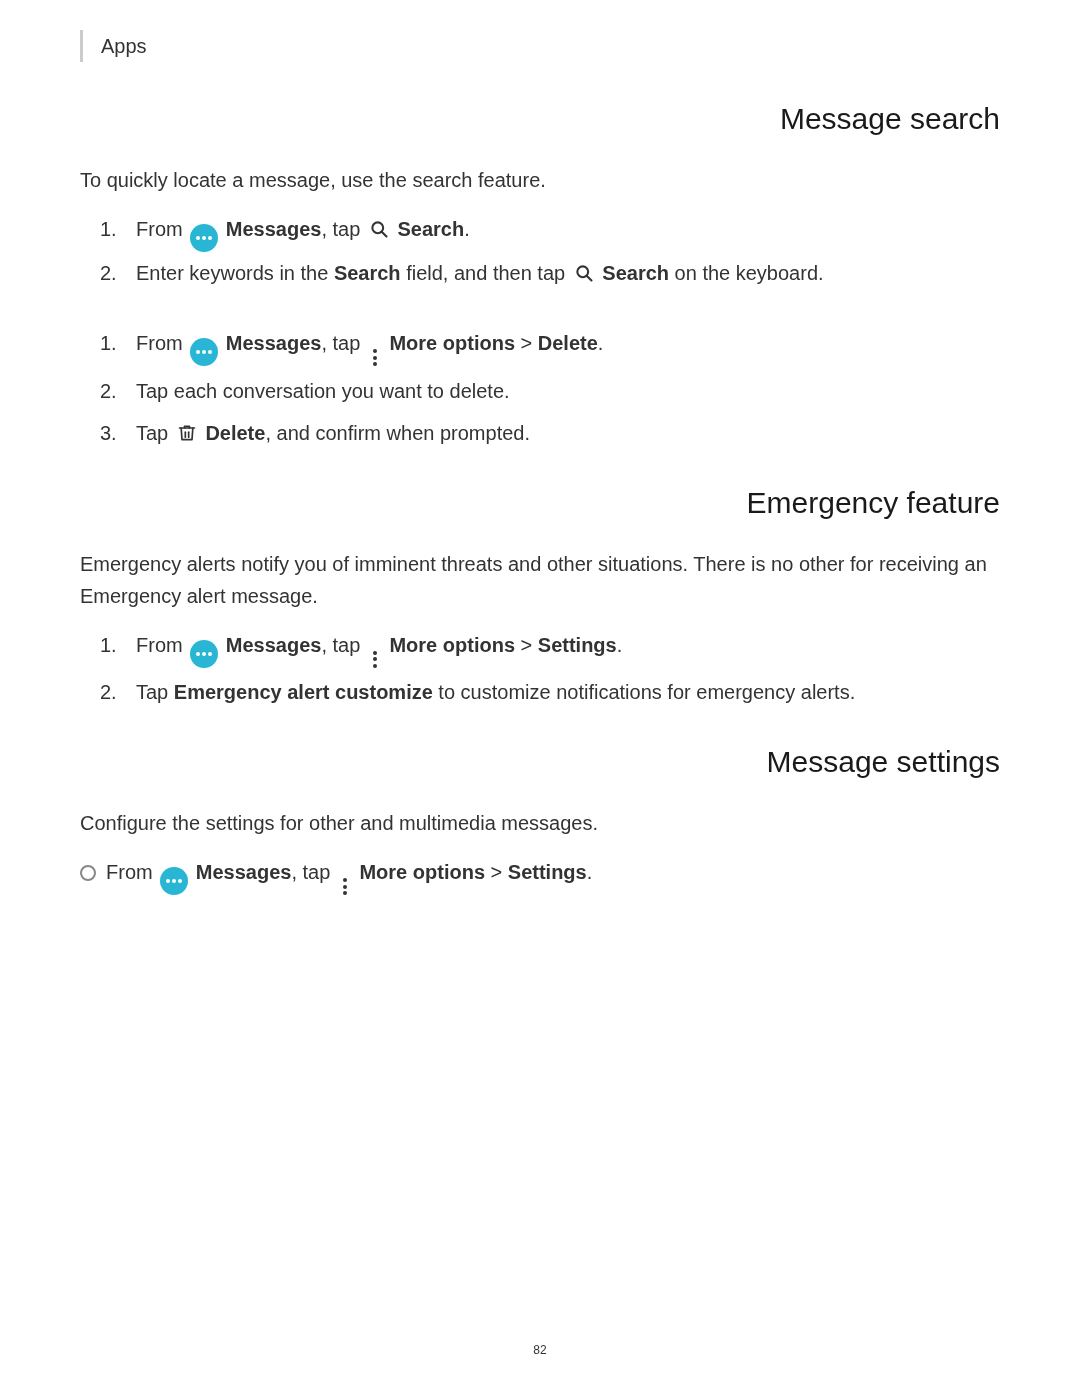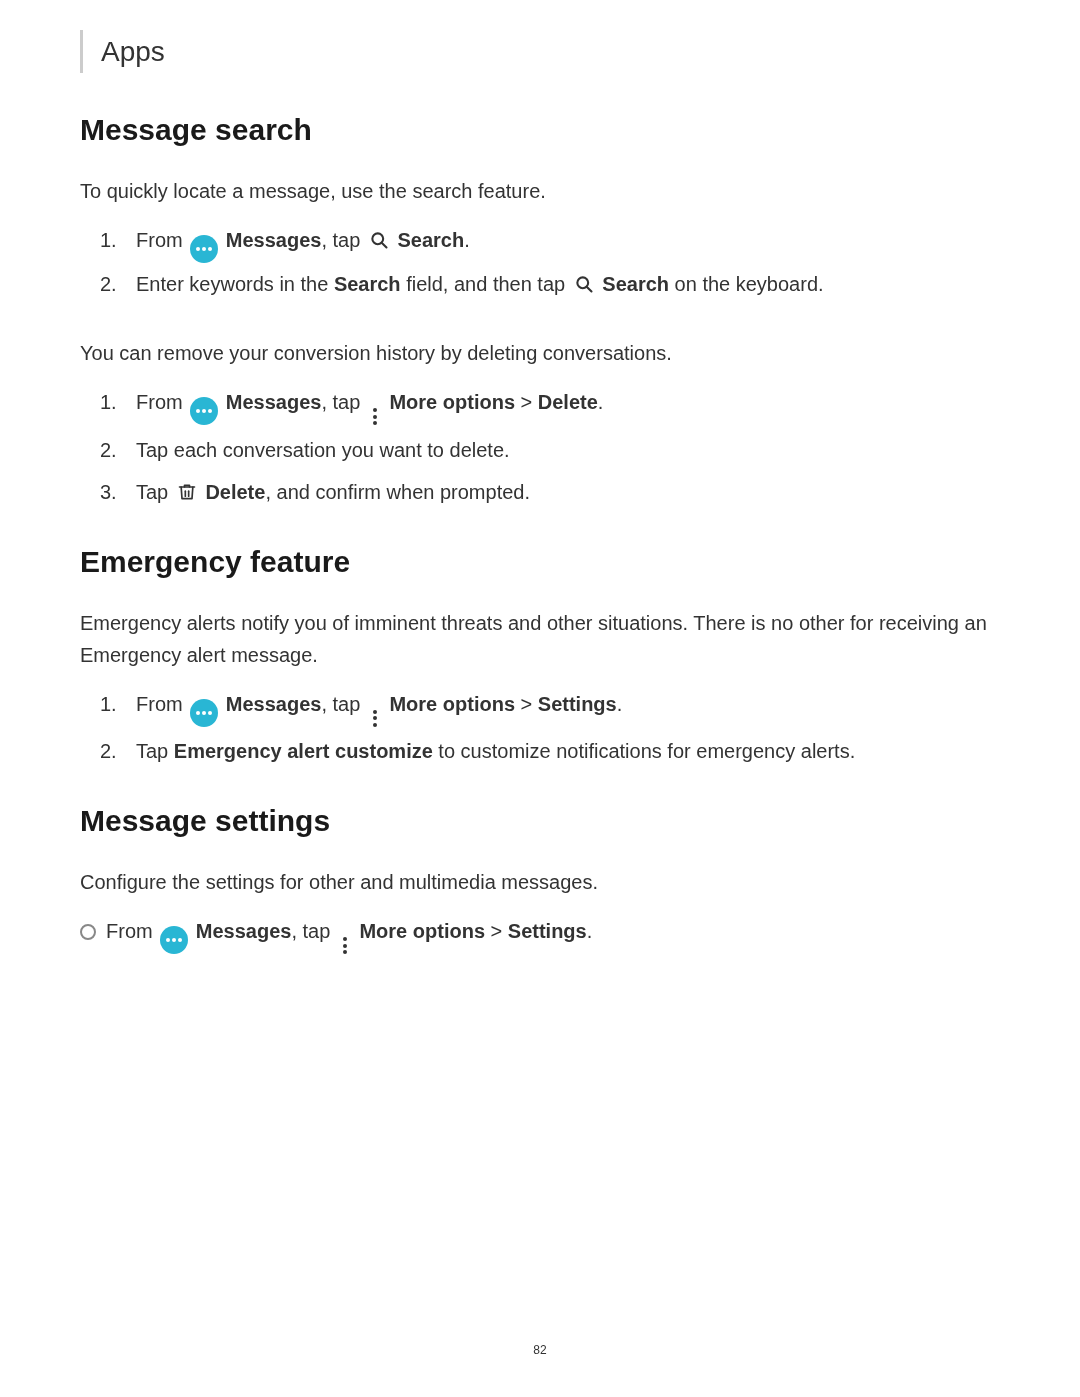--- a/index.html
+++ b/index.html
@@ -27,36 +27,37 @@
       margin-bottom: 40px;
     }
 
     .apps-border {
       width: 3px;
       background: #cccccc;
       margin-right: 18px;
     }
 
     .apps-title {
-      font-size: 28px;
+      font-size: 20px;
       font-weight: 400;
       color: #333333;
       line-height: 1.4;
       padding: 2px 0;
     }
 
     .section {
       margin-bottom: 36px;
     }
 
     .section-title {
       font-size: 30px;
-      font-weight: 700;
+      font-weight: 400;
       color: #1a1a1a;
       margin-bottom: 14px;
+      text-align: right;
     }
 
     .section-desc {
       font-size: 20px;
       color: #333333;
       line-height: 1.6;
       margin-bottom: 16px;
       margin-top: 28px;
     }
 
@@ -243,21 +244,20 @@
               <line x1="15.5" y1="15.5" x2="21" y2="21"></line>
             </svg>
           </span>
           <span class="bold"> Search</span> on the keyboard.
         </span>
       </li>
     </ol>
   </div>
 
   <div class="section">
-    <p class="section-desc">You can remove your conversion history by deleting conversations.</p>
     <ol class="step-list">
       <li class="step-item">
         <span class="step-number">1.</span>
         <span class="step-content">
           From 
           <span class="messages-icon">
             <span class="messages-icon-inner">
               <span class="messages-dot"></span>
               <span class="messages-dot"></span>
               <span class="messages-dot"></span>

